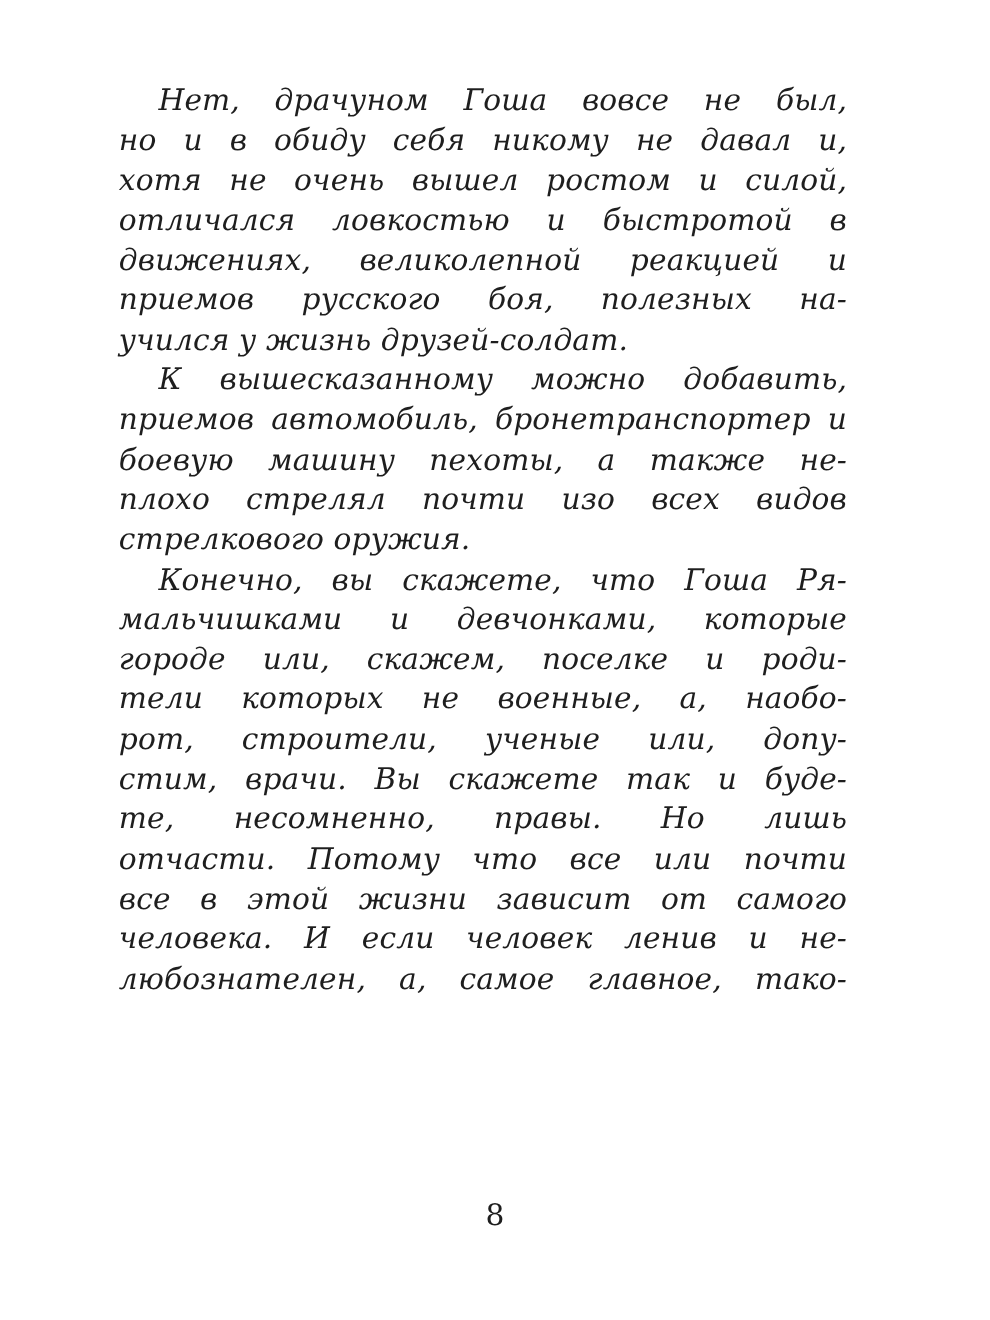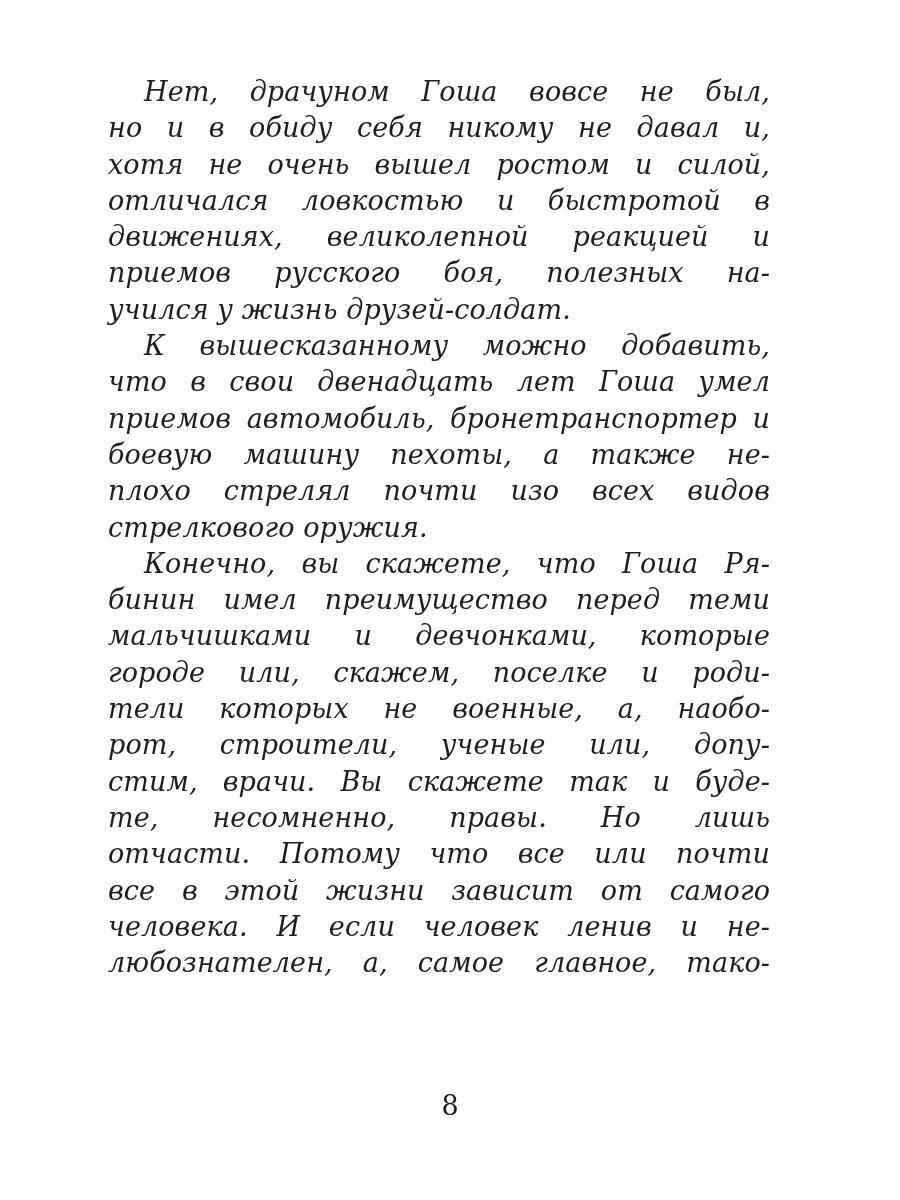--- a/index.html
+++ b/index.html
@@ -58,30 +58,28 @@
     <div class="line">но и в обиду себя никому не давал и,</div>
     <div class="line">хотя не очень вышел ростом и силой,</div>
     <div class="line">отличался ловкостью и быстротой в</div>
     <div class="line">движениях, великолепной реакцией и</div>
     <div class="line">приемов русского боя, полезных на-</div>
     <div class="line last">учился у жизнь друзей-солдат.</div>
   </div>
 
   <div class="paragraph">
     <div class="line indent">К вышесказанному можно добавить,</div>
-    <div class="line">что в свои двенадцать лет Гоша умел</div>
     <div class="line">приемов автомобиль, бронетранспортер и</div>
     <div class="line">боевую машину пехоты, а также не-</div>
     <div class="line">плохо стрелял почти изо всех видов</div>
     <div class="line last">стрелкового оружия.</div>
   </div>
 
   <div class="paragraph">
     <div class="line indent">Конечно, вы скажете, что Гоша Ря-</div>
-    <div class="line">бинин имел преимущество перед теми</div>
     <div class="line">мальчишками и девчонками, которые</div>
     <div class="line">городе или, скажем, поселке и роди-</div>
     <div class="line">тели которых не военные, а, наобо-</div>
     <div class="line">рот, строители, ученые или, допу-</div>
     <div class="line">стим, врачи. Вы скажете так и буде-</div>
     <div class="line">те, несомненно, правы. Но лишь</div>
     <div class="line">отчасти. Потому что все или почти</div>
     <div class="line">все в этой жизни зависит от самого</div>
     <div class="line">человека. И если человек ленив и не-</div>
     <div class="line">любознателен, а, самое главное, тако-</div>

